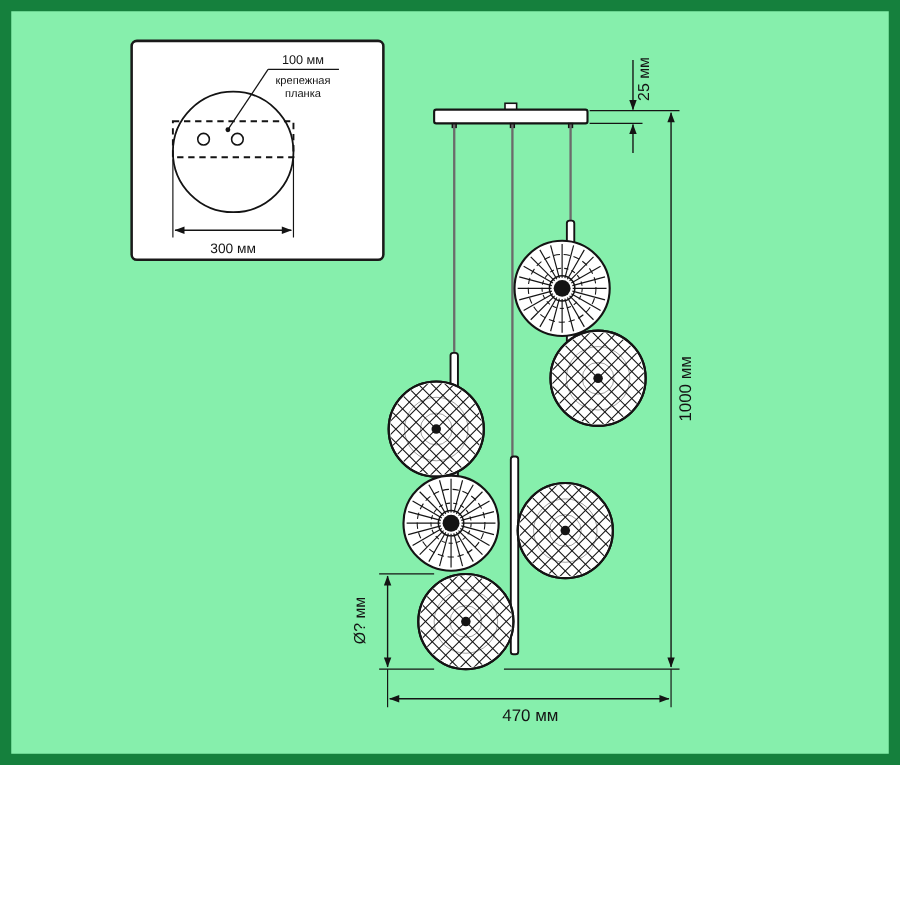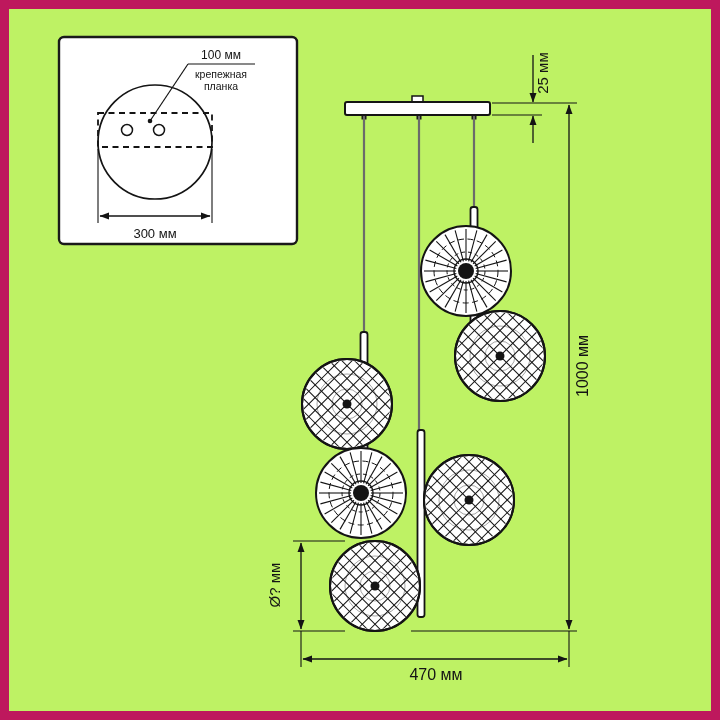--- a/index.html
+++ b/index.html
@@ -3,24 +3,24 @@
 <meta charset="utf-8">
 <style>
   html,body{margin:0;padding:0;}
   body{
     width:720px;height:720px;
     background:#ffffff;
     font-family:"Liberation Sans", sans-serif;
   }
   .frame{
     position:relative;
-    width:720px;height:720px;
+    width:720px;height:612px;
     box-sizing:border-box;
-    border:9px solid #be185d;
-    background:#bef264;
+    border:9px solid #15803d;
+    background:#86efac;
     overflow:hidden;
   }
   svg{display:block;width:100%;height:100%;}
   text{fill:#141414;}
   .dim-text{font-size:15px;}
   .dim-text-lg{font-size:16px;}
   .inset-text{font-size:12px;}
   .inset-text-sm{font-size:10.5px;}
 </style>
 </head>

